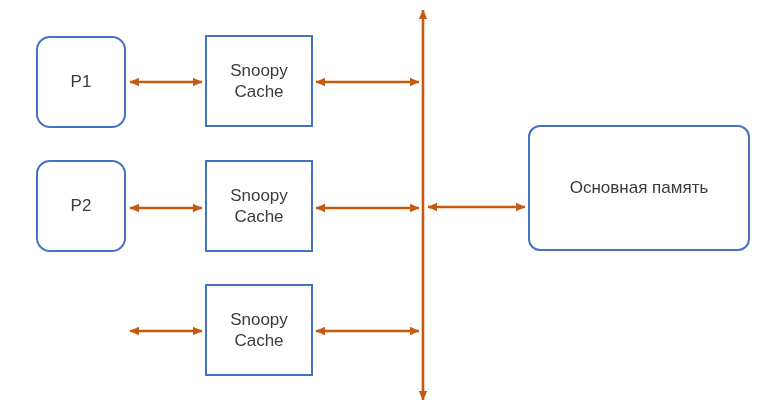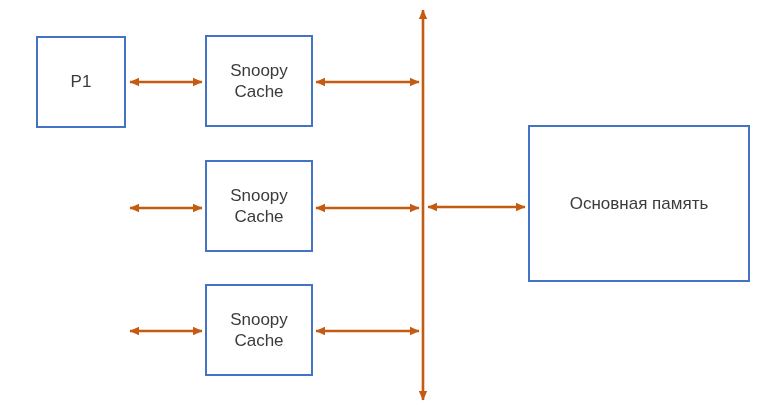--- a/index.html
+++ b/index.html
@@ -23,27 +23,27 @@
     border: 2px solid var(--box-border);
     background: var(--background);
     display: flex;
     align-items: center;
     justify-content: center;
     color: var(--text);
     font-size: 17px;
     line-height: 1.25;
     text-align: center;
   }
-  .proc-box   { width: 90px;  height: 92px; left: 36px; }
+  .proc-box   { width: 90px;  height: 92px; left: 36px; border-radius: 14px; }
   .cache-box  { width: 108px; height: 92px; left: 205px; }
   .row-1 { top: 36px; }
   .row-2 { top: 160px; }
   .row-3 { top: 284px; }
   .cache-box.row-1 { top: 35px; }
-  .memory-box { left: 528px; top: 125px; width: 222px; height: 157px; }
+  .memory-box { left: 528px; top: 125px; width: 222px; height: 126px; border-radius: 12px; }
   .cache-label { display: inline-block; width: 80px; }
   svg.arrows {
     position: absolute;
     left: 0; top: 0;
     width: 760px; height: 408px;
     pointer-events: none;
   }
   svg.arrows line, svg.arrows path.busline {
     stroke: var(--arrow);
     stroke-width: 2.6;
@@ -76,20 +76,23 @@
     <line x1="316" y1="331" x2="419" y2="331" marker-start="url(#arrow)" marker-end="url(#arrow)"></line>
   </svg>
 
   <div class="box proc-box row-1">
     <span>P1</span>
   </div>
   <div class="box cache-box row-1">
     <span class="cache-label">Snoopy Cache</span>
   </div>
 
+  <div class="box proc-box row-2">
+    <span>P2</span>
+  </div>
   <div class="box cache-box row-2">
     <span class="cache-label">Snoopy Cache</span>
   </div>
 
   <div class="box cache-box row-3">
     <span class="cache-label">Snoopy Cache</span>
   </div>
 
   <div class="box memory-box">
     <span>Основная память</span>

